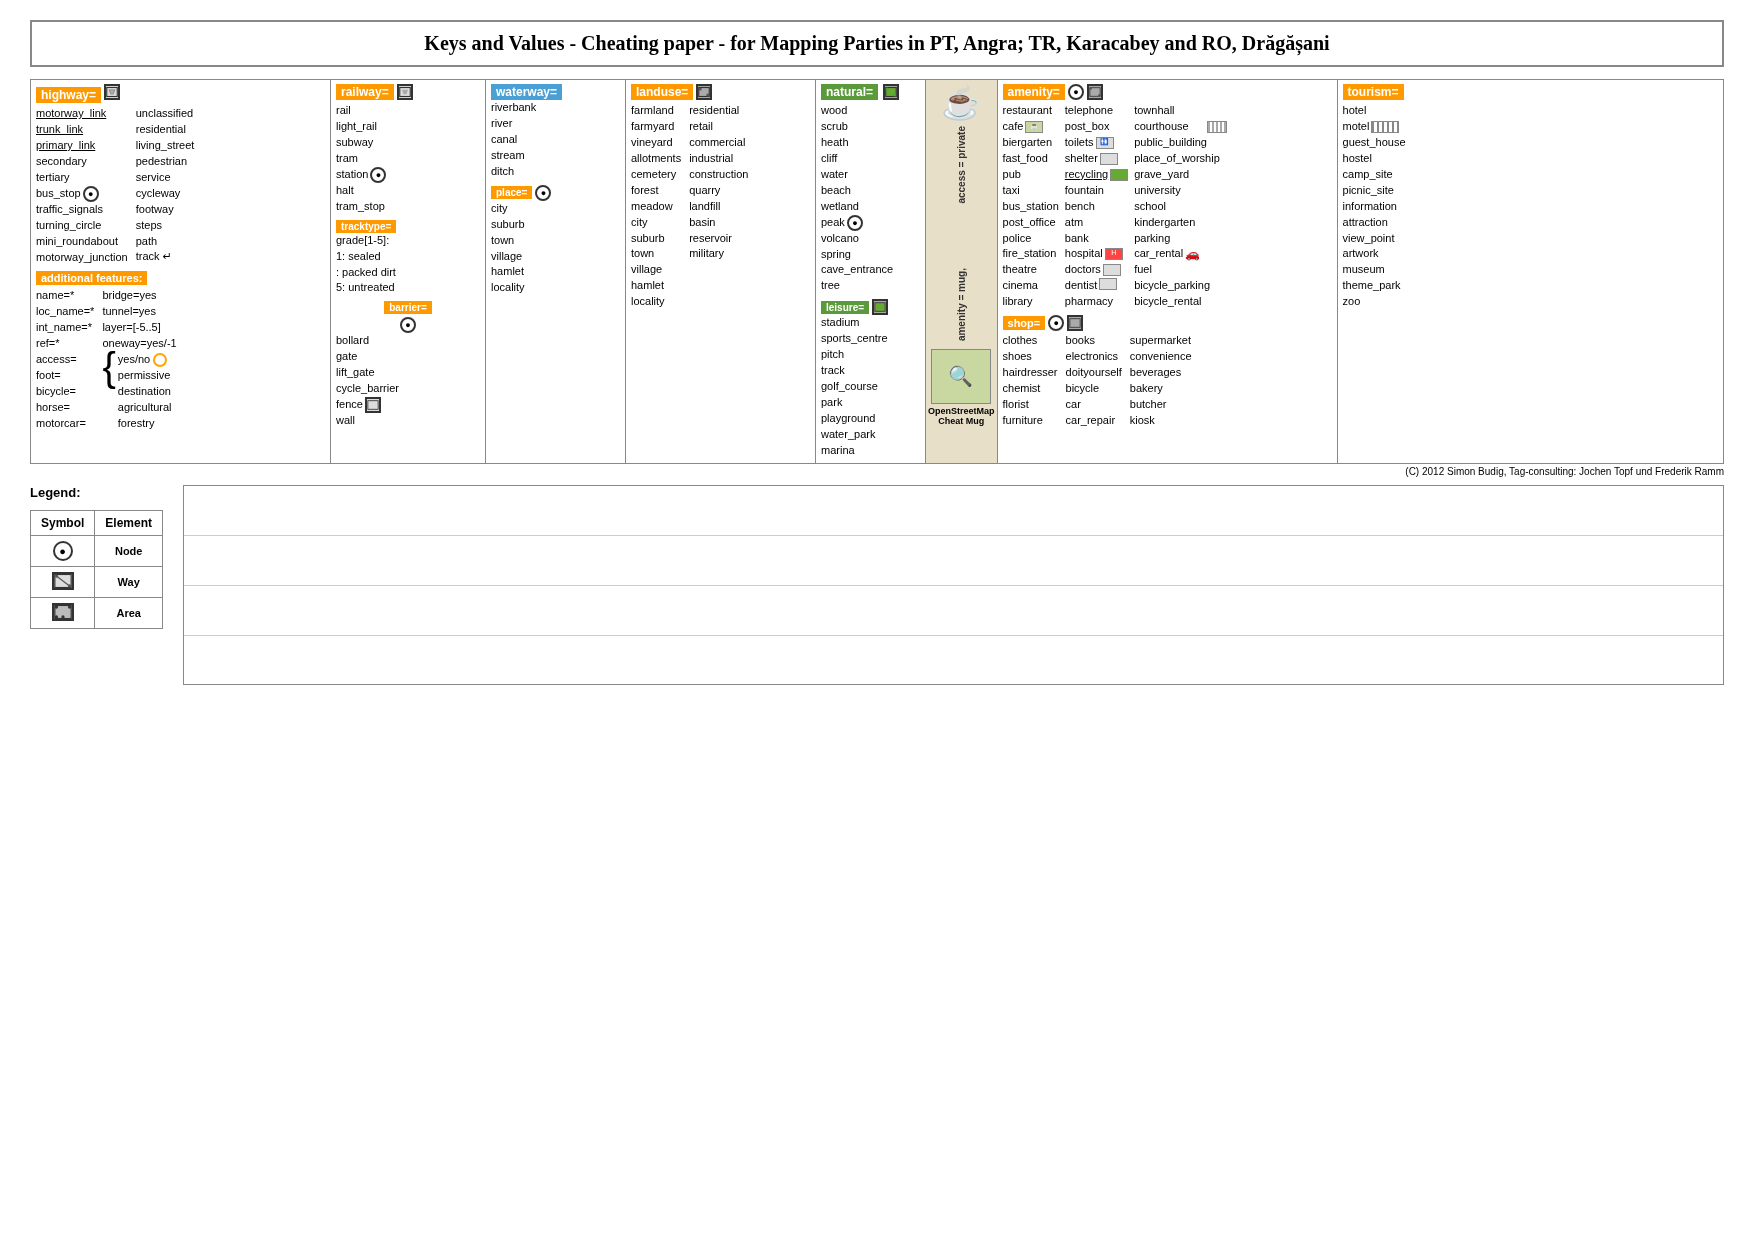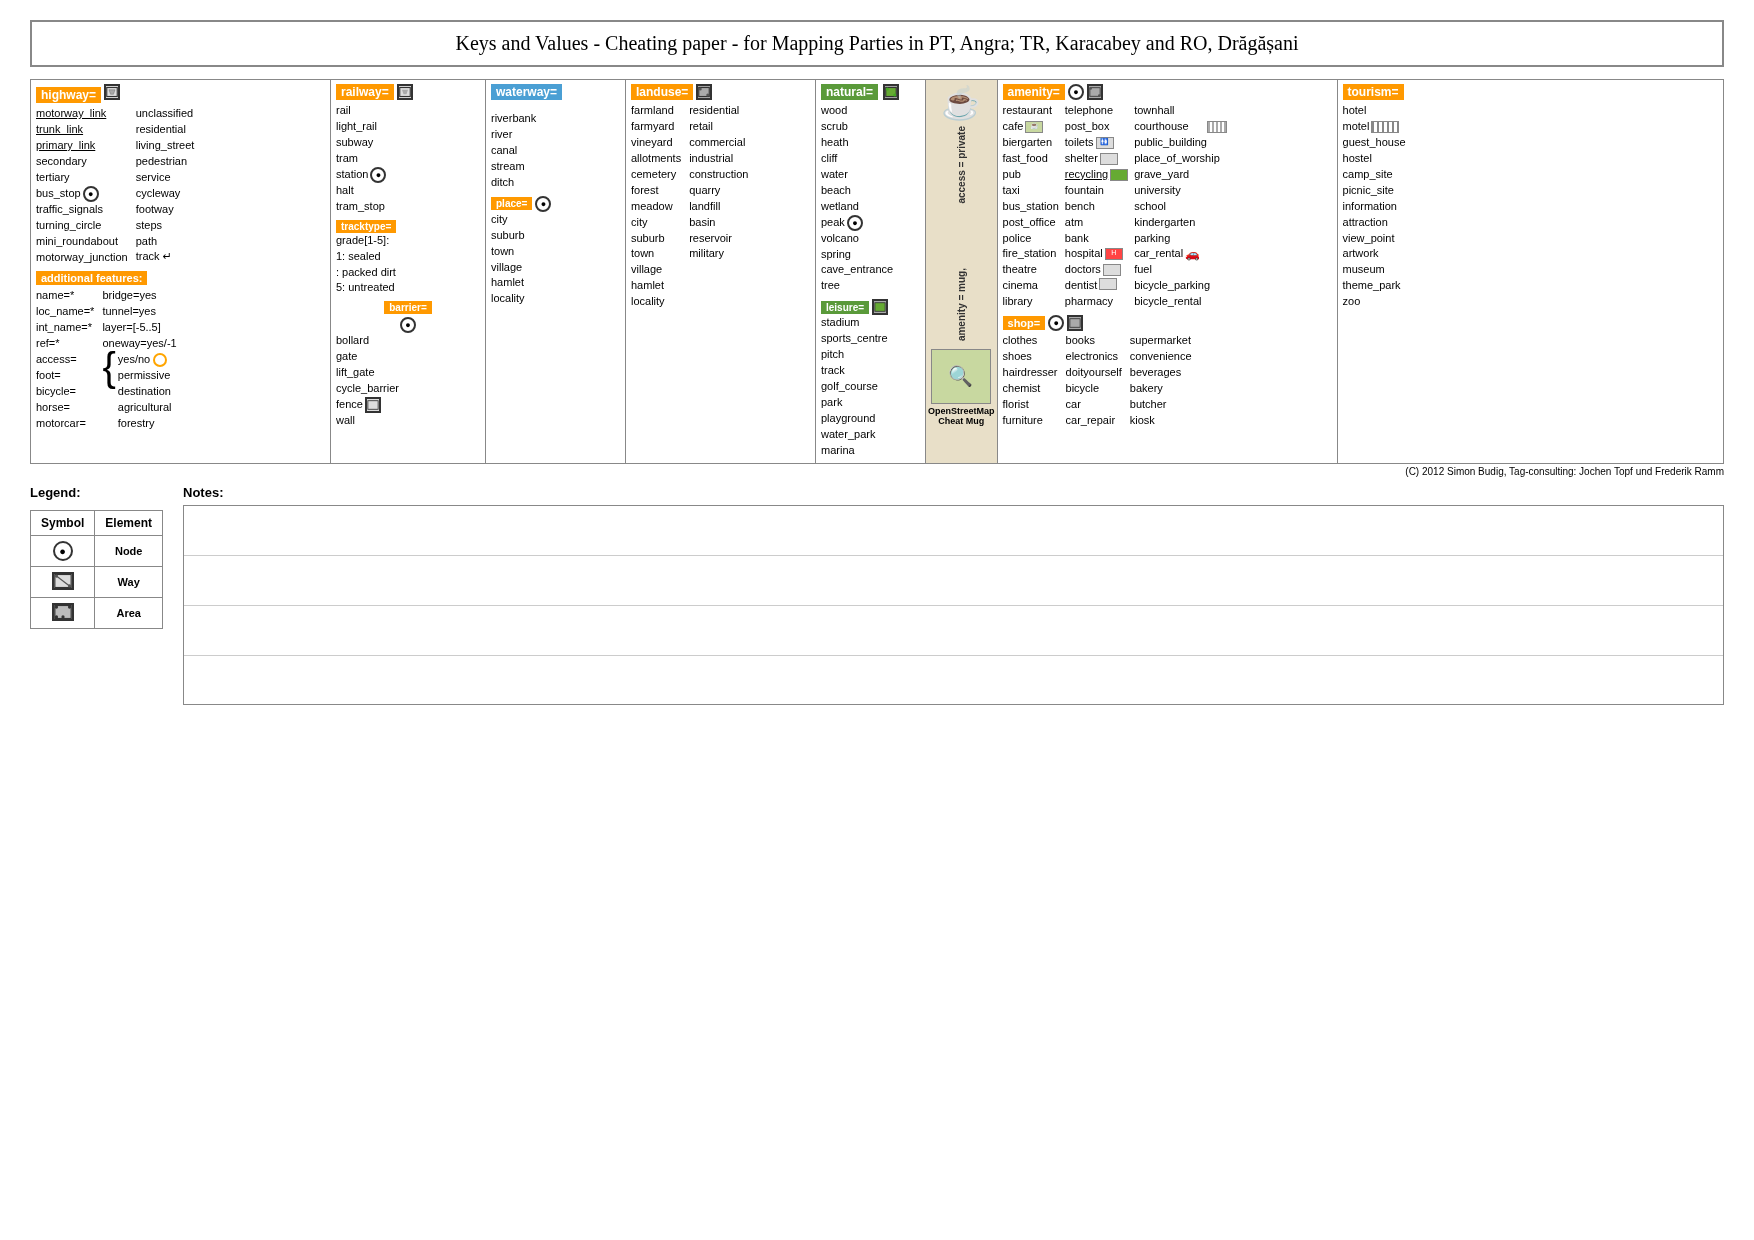--- a/index.html
+++ b/index.html
@@ -12,21 +12,21 @@
       min-height: 1240px;
     }
     .page {
       padding: 20px 30px;
     }
     .title-box {
       border: 2px solid #888;
       text-align: center;
       padding: 10px;
       font-size: 20px;
-      font-weight: normal;
+      font-weight: bold;
       margin-bottom: 12px;
       font-family: Georgia, serif;
     }
     .brace-group {
       display: flex;
       align-items: flex-start;
       gap: 2px;
     }
     .node-icon {
       display: inline-flex;
@@ -212,21 +212,21 @@
         <span class="way-icon">
           <svg width="14" height="12" viewBox="0 0 14 12">
               <rect x="1" y="1" width="12" height="10" fill="#ddd" stroke="#333" stroke-width="1"></rect>
             </svg>
         </span>
       </span>
       <span class="i">wall</span>
     </div>
 
     <div style="border-right: 1px solid #888; padding: 4px 5px; min-width: 140px;">
-      <div style="margin-bottom: 11px;">
+      <div style="margin-bottom: 0;">
         <span class="header-bg bl">waterway=</span>
       </div>
       <span class="i">riverbank</span>
       <span class="i">river</span>
       <span class="i">canal</span>
       <span class="i">stream</span>
       <span class="i">ditch</span>
       <div style="margin-top:5px;display:flex;align-items:center;gap:3px;">
         <span class="header-bg or" style="font-size:10px;">place=</span>
         <span class="node-icon">●</span>
@@ -531,21 +531,20 @@
                     <circle cx="11" cy="15" r="2" fill="#333"></circle>
                   </svg>
               </span>
             </td>
             <td style="font-weight:bold;">Area</td>
           </tr>
         </tbody>
       </table>
     </div>
     <div style="flex:1;">
-      <div style="font-weight:bold;font-size:13px;margin-bottom:5px;">Notes:</div>
       <div style="border: 1px solid #888; width: 100%; height: 200px;">
         <div style="border-bottom:1px solid #ccc; height:50px;"></div>
         <div style="border-bottom:1px solid #ccc; height:50px;"></div>
         <div style="border-bottom:1px solid #ccc; height:50px;"></div>
         <div style="height:50px;"></div>
       </div>
     </div>
   </div>
 </div>
 

